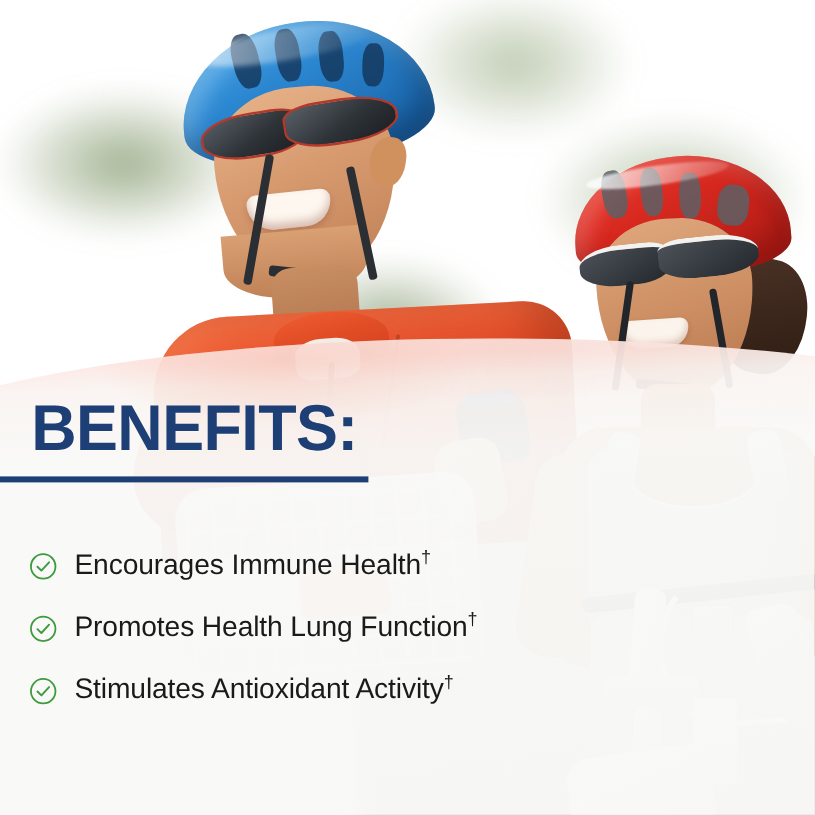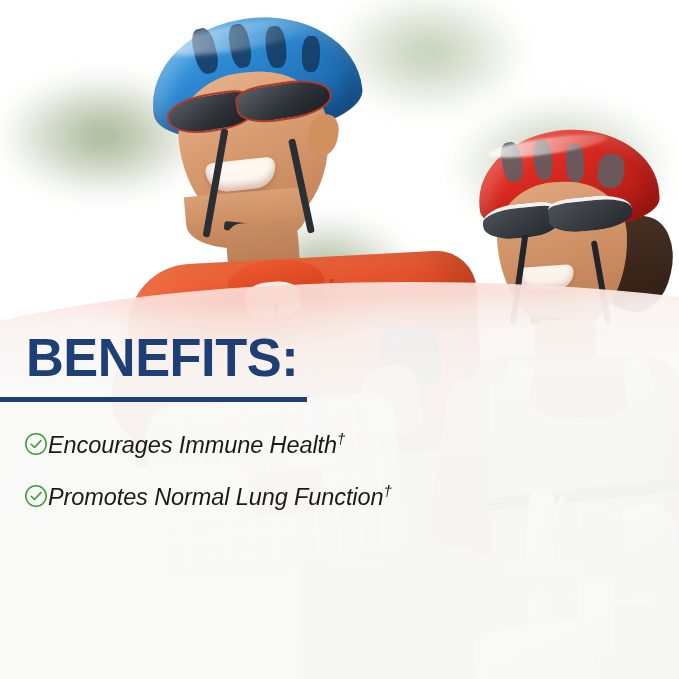--- a/index.html
+++ b/index.html
@@ -352,21 +352,21 @@
     font-family:"Liberation Sans", sans-serif;
     transform:scaleX(.97);transform-origin:left center;
     text-shadow:0 1px 0 rgba(255,255,255,.35);
   }
   .hrule{
     position:absolute;left:0px;top:397px;width:307px;height:5px;
     background:#1d3f76;
   }
   .benefits{position:absolute;left:24px;top:432px;width:560px;}
   .benefit{
-    display:flex;align-items:flex-start;height:52px;font-style:italic;
+    display:flex;align-items:flex-end;gap:14px;height:52px;
   }
   .check{
     flex:0 0 auto;width:24px;height:24px;display:block;
   }
   .benefit-text{
     font-size:23.5px;color:#1a1a1a;white-space:nowrap;
     font-family:"Liberation Sans", sans-serif;
     letter-spacing:-0.1px;
   }
   .dag{font-size:15px;vertical-align:super;line-height:0;}
@@ -475,19 +475,26 @@
         </svg>
         <span class="benefit-text"><span>Encourages Immune Health</span><span class="dag">†</span></span>
       </div>
 
 
       <div class="benefit">
         <svg class="check" viewBox="0 0 24 24">
           <circle cx="12" cy="12" r="10.2" fill="none" stroke="#3d9b3d" stroke-width="1.5"></circle>
           <path d="M7.2 12.3 L10.5 15.5 L16.9 8.6" fill="none" stroke="#3d9b3d" stroke-width="1.6" stroke-linecap="round" stroke-linejoin="round"></path>
         </svg>
-        <span class="benefit-text"><span>Promotes Normal Lung Function</span><span class="dag">†</span></span>
+        <span class="benefit-text"><span>Promotes Health Lung Function</span><span class="dag">†</span></span>
       </div>
 
+      <div class="benefit">
+        <svg class="check" viewBox="0 0 24 24">
+          <circle cx="12" cy="12" r="10.2" fill="none" stroke="#3d9b3d" stroke-width="1.5"></circle>
+          <path d="M7.2 12.3 L10.5 15.5 L16.9 8.6" fill="none" stroke="#3d9b3d" stroke-width="1.6" stroke-linecap="round" stroke-linejoin="round"></path>
+        </svg>
+        <span class="benefit-text"><span>Stimulates Antioxidant Activity</span><span class="dag">†</span></span>
+      </div>
 
     </div>
   </div>
 </div>
 
 </body></html>

